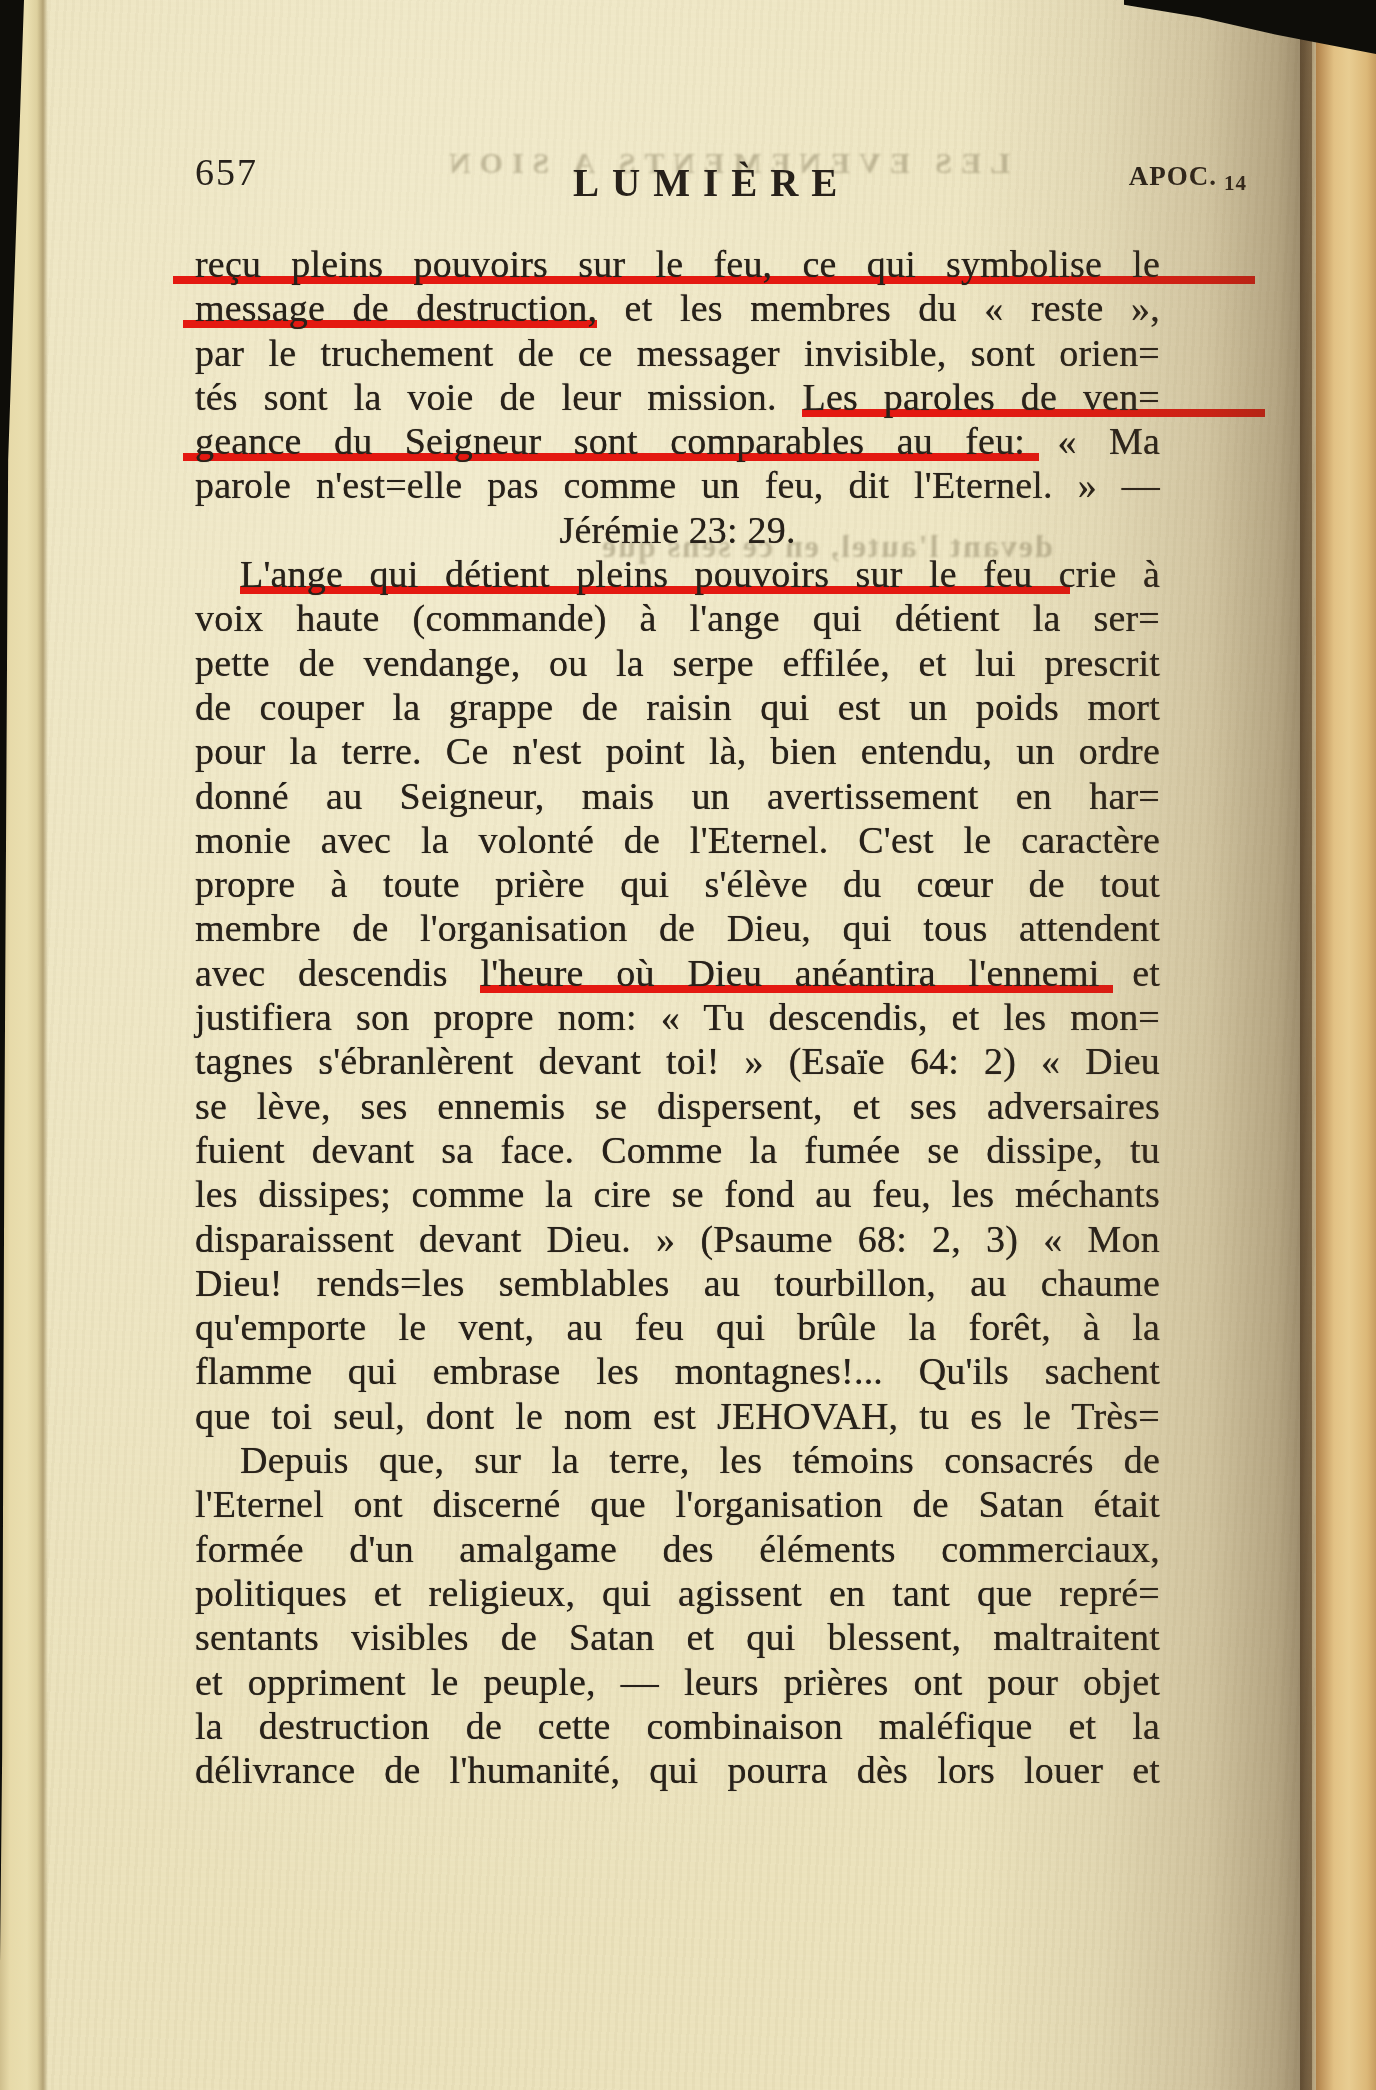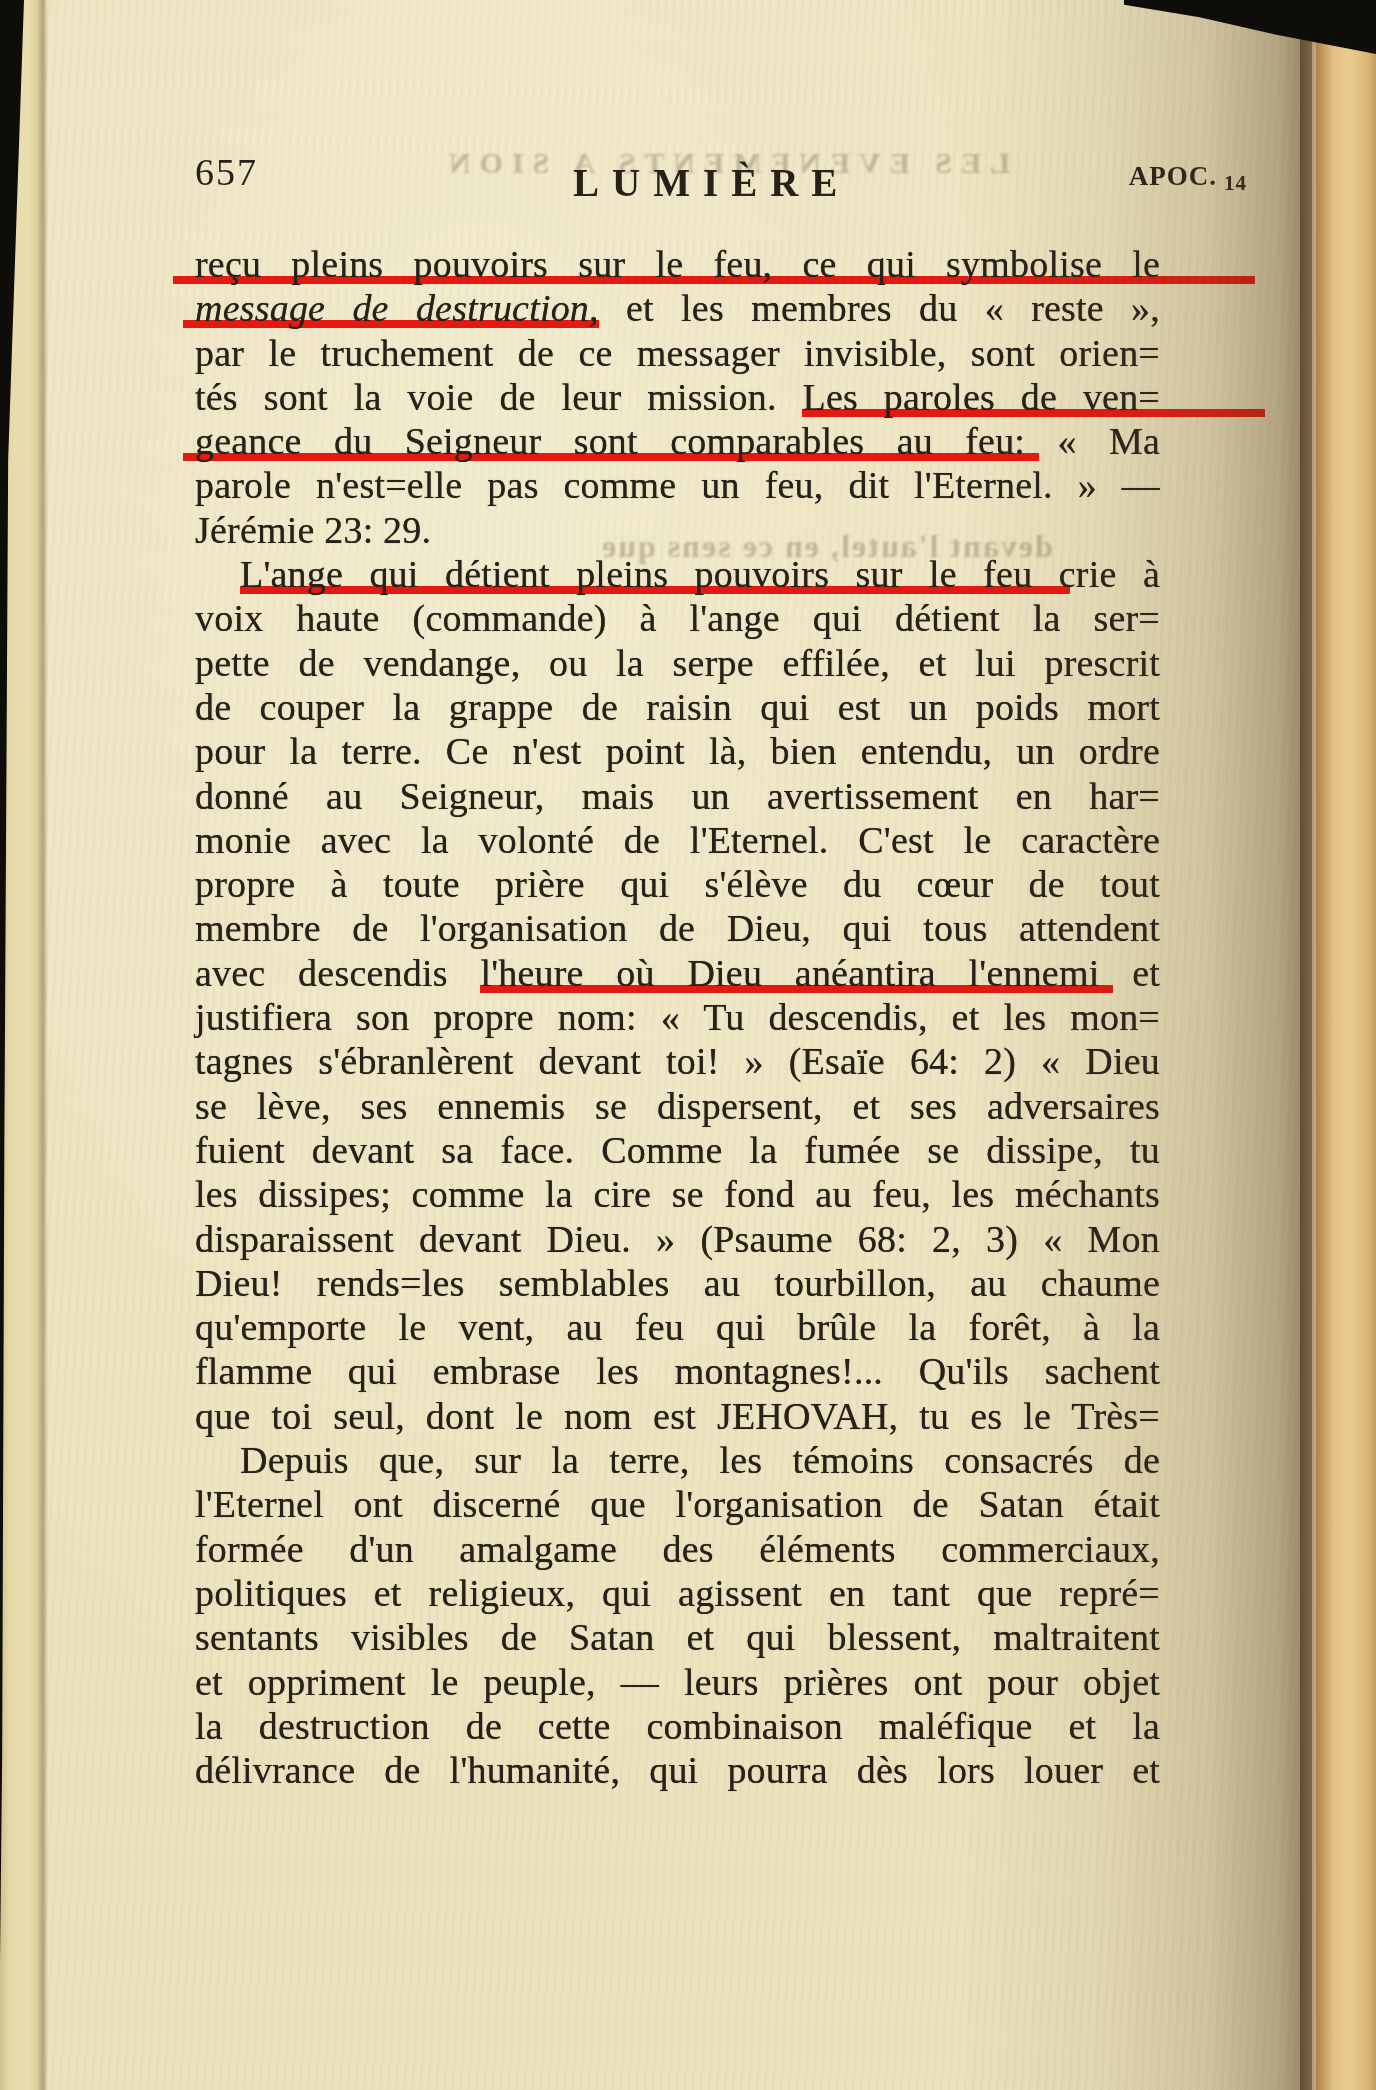--- a/index.html
+++ b/index.html
@@ -62,21 +62,21 @@
   
   .body{position:absolute;left:170px;top:242px;width:1110px;}
   .line{
     position:relative;
     padding-left:25px;padding-right:120px;width:965px;box-sizing:content-box;
     font-size:38px;line-height:44.3px;height:44.3px;overflow:hidden;
     text-align:justify;letter-spacing:0.2px;
     text-shadow:0 0 0.7px rgba(46,36,24,0.85);
   }
   .line::after{content:"";display:inline-block;width:100%;height:0;vertical-align:top;}
-  .line.nojust{text-align:left;}
+  .line.nojust{text-align:center;}
   .line.nojust::after{content:none;}
   .line.indent{text-indent:45px;}
   .u{
     background-image:linear-gradient(var(--red),var(--red));
     background-repeat:no-repeat;
     background-size:100% 8px;
     background-position:0 calc(100% - 1px);
   }
   
   .ghost{
@@ -99,21 +99,21 @@
     </div>
 
   <div class="header">
     <span class="pageno">657</span>
     <span class="title">LUMIÈRE</span>
     <span class="section"><span>APOC.</span><span class="sub">14</span></span>
   </div>
 
   <div class="body" id="body">
       <div class="line"><span class="u" style="padding-left: 22px; margin-left: -22px; padding-right: 95px; margin-right: -95px;">reçu pleins pouvoirs sur le feu, ce qui symbolise le</span></div>
-      <div class="line"><span class="u" style="padding-left: 12px; margin-left: -12px; font-style: italic;">message de destruction,</span><span> et les membres du « reste »,</span></div>
+      <div class="line"><span class="u" style="padding-left: 12px; margin-left: -12px;">message de destruction,</span><span> et les membres du « reste »,</span></div>
       <div class="line"><span>par le truchement de ce messager invisible, sont orien=</span></div>
       <div class="line"><span>tés sont la voie de leur mission. </span><span class="u" style="padding-right: 105px; margin-right: -105px;">Les paroles de ven=</span></div>
       <div class="line"><span class="u" style="padding-left: 12px; margin-left: -12px; padding-right: 14px; margin-right: -14px;">geance du Seigneur sont comparables au feu:</span><span> « Ma</span></div>
       <div class="line"><span>parole n'est=elle pas comme un feu, dit l'Eternel. » —</span></div>
       <div class="line nojust"><span>Jérémie 23: 29.</span></div>
       <div class="line indent"><span class="u" style="padding-right: 38px; margin-right: -38px;">L'ange qui détient pleins pouvoirs sur le feu</span><span> crie à</span></div>
       <div class="line"><span>voix haute (commande) à l'ange qui détient la ser=</span></div>
       <div class="line"><span>pette de vendange, ou la serpe effilée, et lui prescrit</span></div>
       <div class="line"><span>de couper la grappe de raisin qui est un poids mort</span></div>
       <div class="line"><span>pour la terre. Ce n'est point là, bien entendu, un ordre</span></div>

